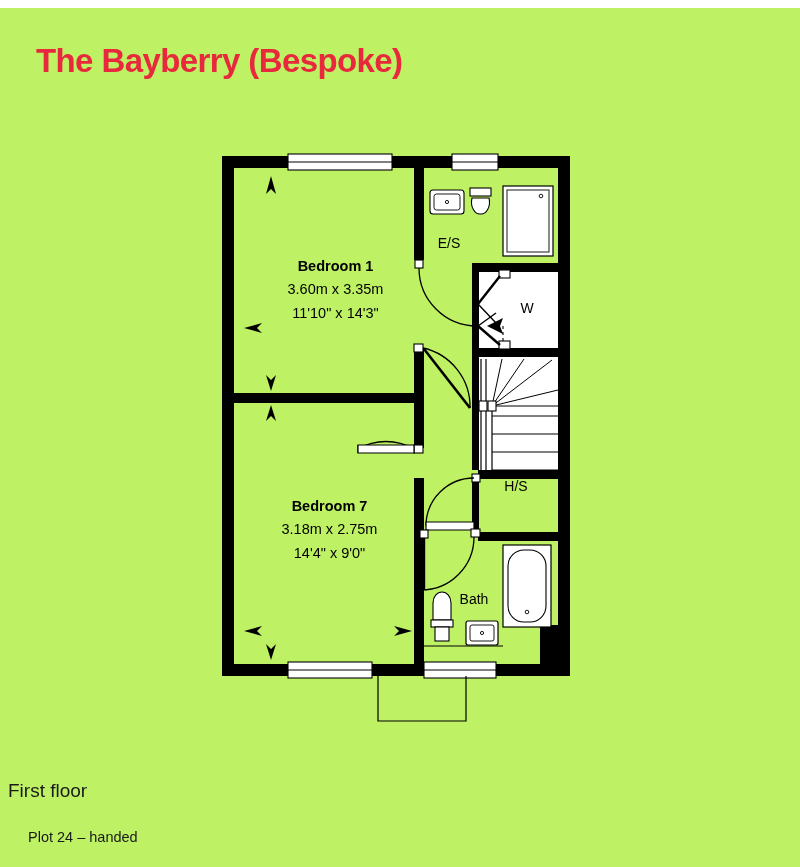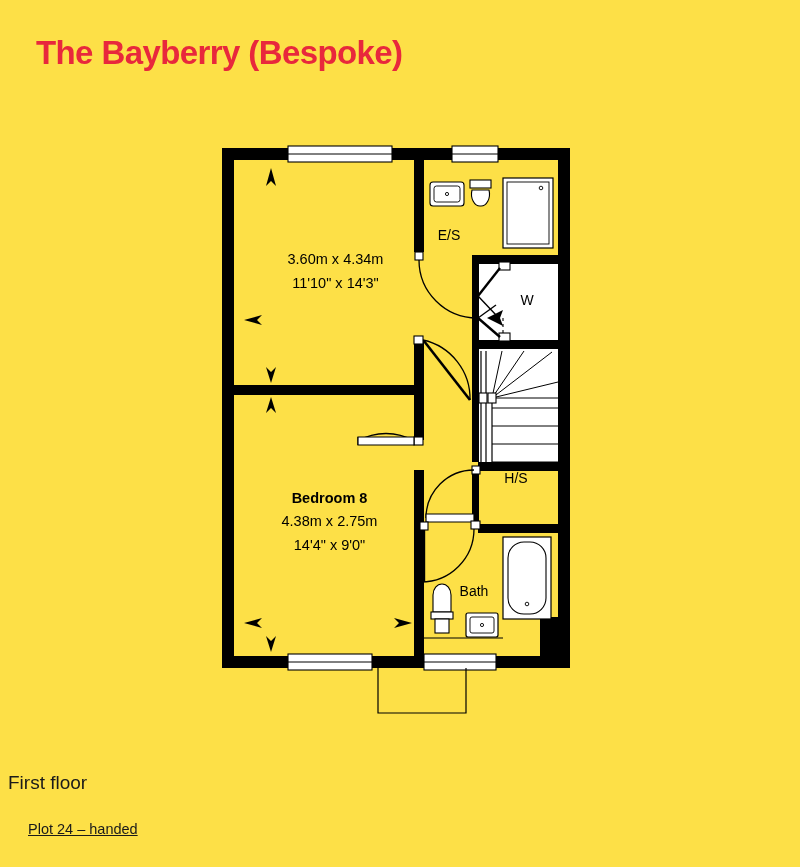--- a/index.html
+++ b/index.html
@@ -10,21 +10,22 @@
   body {
     width: 800px;
     height: 867px;
     position: relative;
     font-family: "Liberation Sans", sans-serif;
     overflow: hidden;
   }
   #page {
     position: absolute;
     inset: 0;
-    background: #fde047;
+    background: #bef264;
+    margin-top: 8px;
   }
   #plan-title {
     position: absolute;
     left: 36px;
     top: 34px;
     font-size: 33px;
     font-weight: bold;
     letter-spacing: -0.6px;
     color: #e8283c;
     white-space: nowrap;
@@ -38,21 +39,20 @@
     font-size: 19px;
     color: #1a1a1a;
     padding-left: 8px;
   }
   #plot-caption {
     position: absolute;
     left: 28px;
     top: 821px;
     font-size: 14.5px;
     color: #1a1a1a;
-    text-decoration: underline;
   }
   #floorplan-svg {
     position: absolute;
     left: 0;
     top: 0;
   }
   .room-label {
     position: absolute;
     text-align: center;
     color: #000;
@@ -255,27 +255,28 @@
       <path d="M244,623 L262,628 L257,623 L262,618 Z"></path>
 
       <path d="M412,623 L394,628 L399,623 L394,618 Z"></path>
 
       <path d="M271,652 L266,636 L271,641 L276,636 Z"></path>
     </g>
 
   </svg>
 
   <div class="room-label" style="left:243px; top:247px; width:185px;">
-    <div class="room-dim">3.60m x 4.34m</div>
+    <div class="room-name">Bedroom 1</div>
+    <div class="room-dim">3.60m x 3.35m</div>
     <div class="room-dim">11'10" x 14'3"</div>
   </div>
 
   <div class="room-label" style="left:237px; top:487px; width:185px;">
-    <div class="room-name">Bedroom 8</div>
-    <div class="room-dim">4.38m x 2.75m</div>
+    <div class="room-name">Bedroom 7</div>
+    <div class="room-dim">3.18m x 2.75m</div>
     <div class="room-dim">14'4" x 9'0"</div>
   </div>
 
   <div class="small-room-label" style="left:428px; top:227px; width:42px;">E/S</div>
 
   <div class="small-room-label" style="left:512px; top:292px; width:30px;">W</div>
 
   <div class="small-room-label" style="left:495px; top:470px; width:42px;">H/S</div>
 
   <div class="small-room-label" style="left:449px; top:583px; width:50px;">Bath</div>

